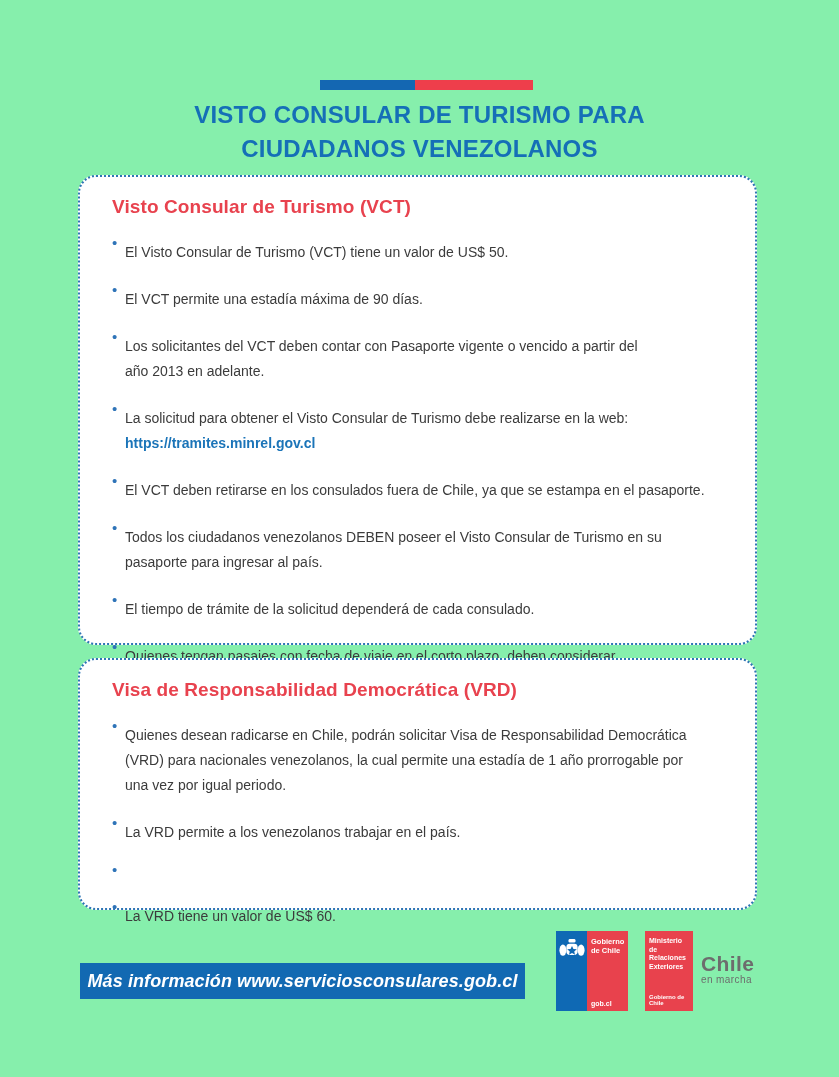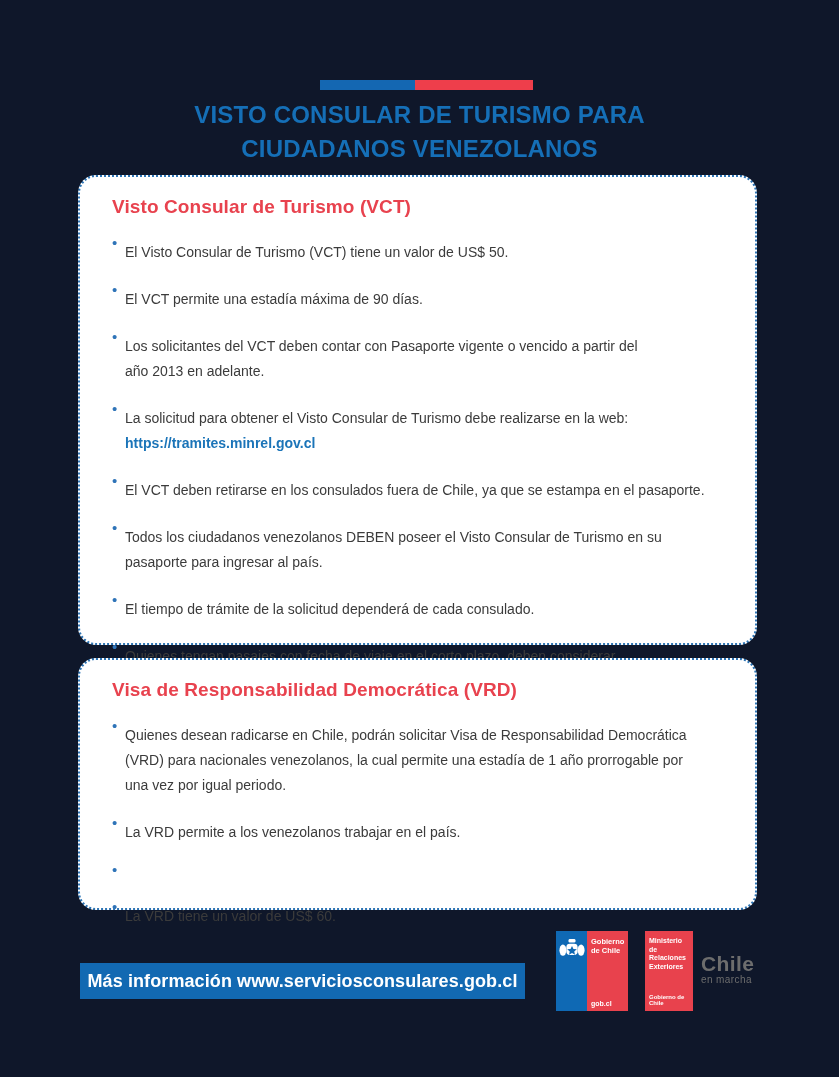--- a/index.html
+++ b/index.html
@@ -2,21 +2,21 @@
 <html><head>
 <meta charset="utf-8">
 <style>
   * { margin: 0; padding: 0; box-sizing: border-box; }
   html, body { background: #ffffff; }
   body { font-family: "Liberation Sans", sans-serif; }
   .page {
     position: relative;
     width: 839px;
     height: 1077px;
-    background: #0f172a;
+    background: #86efac;
     overflow: hidden;
   }
 
   
   .flag-bar {
     position: absolute;
     left: 320px; top: 80px;
     width: 213px; height: 10px;
     display: flex;
   }
@@ -78,20 +78,21 @@
     position: absolute;
     left: 80px; top: 963px;
     width: 445px; height: 36px;
     background: #1269b2;
     color: #ffffff;
     font-size: 18px;
     font-weight: bold;
     text-align: center;
     line-height: 36px;
     letter-spacing: 0.1px;
+    font-style: italic;
   }
 
   
   .logo-gobierno {
     position: absolute;
     left: 556px; top: 931px;
     width: 72px; height: 80px;
     display: flex;
   }
   .logo-gobierno .col-blue {

